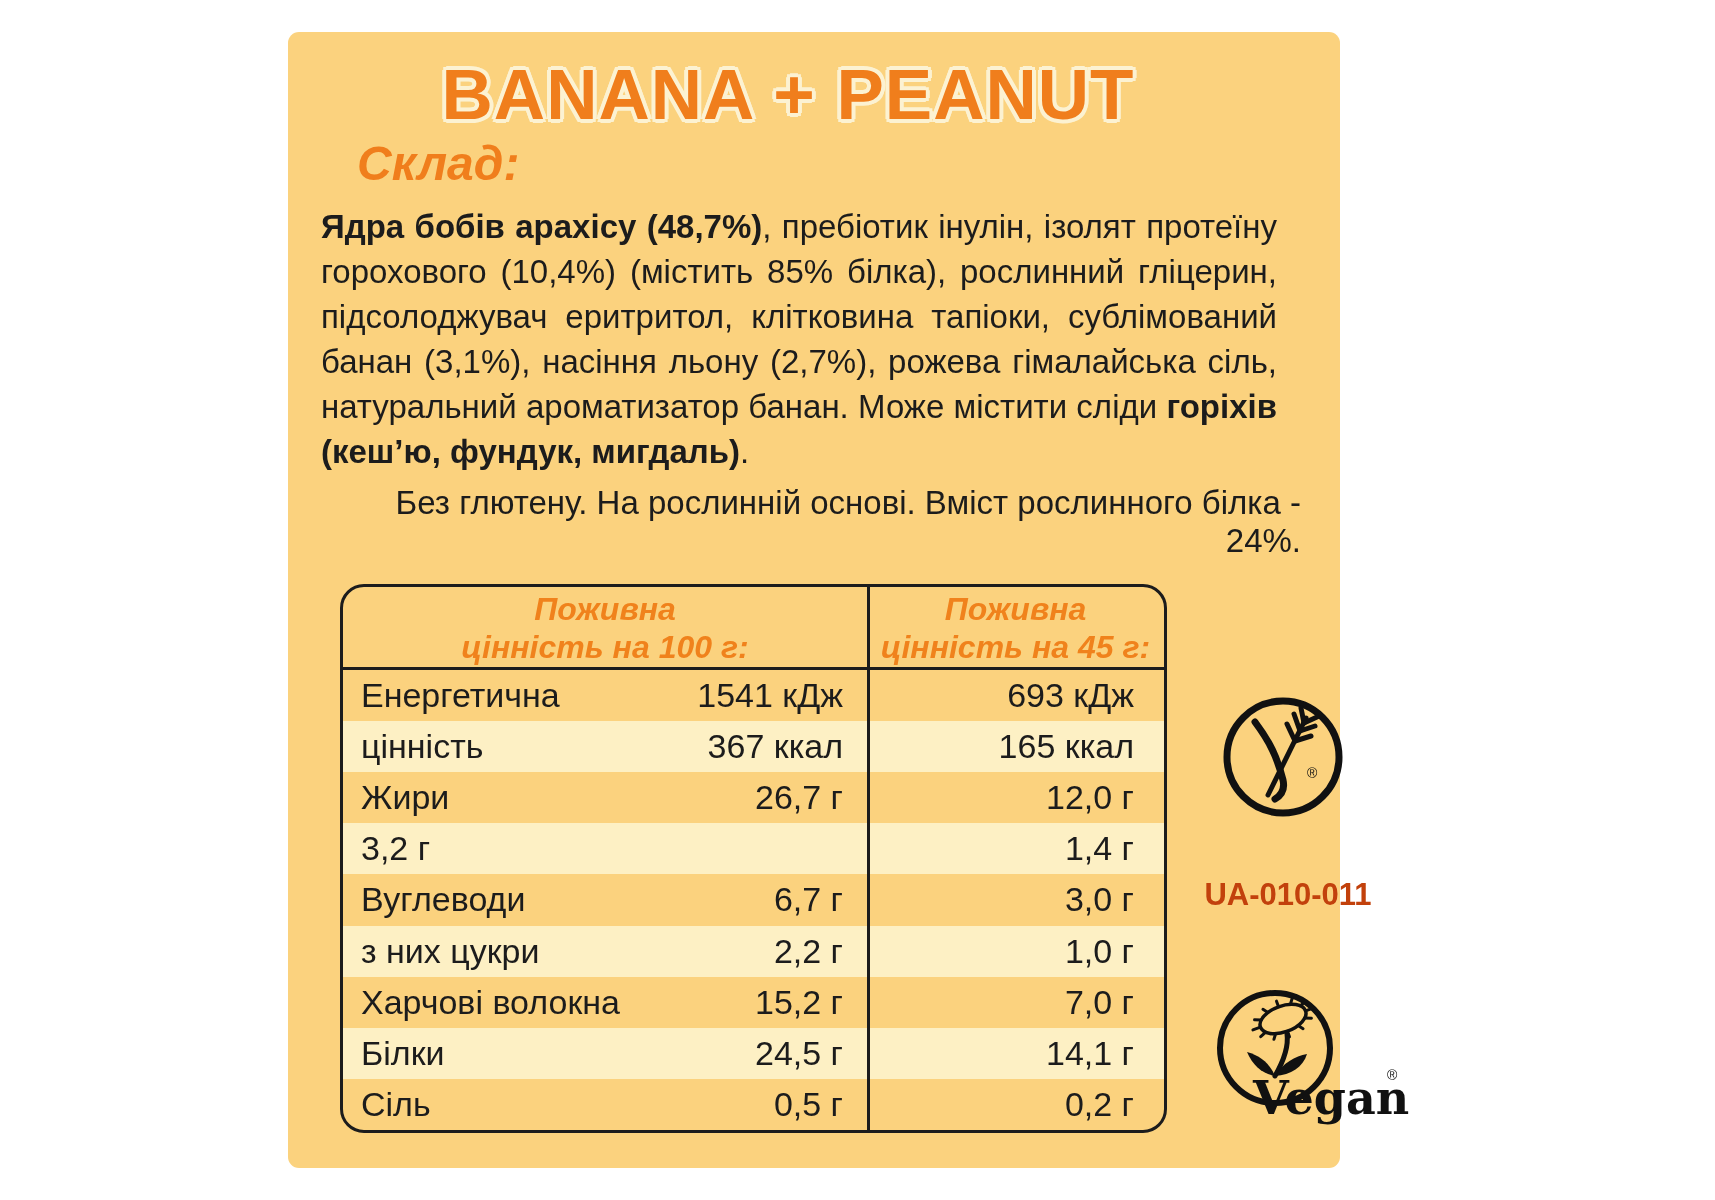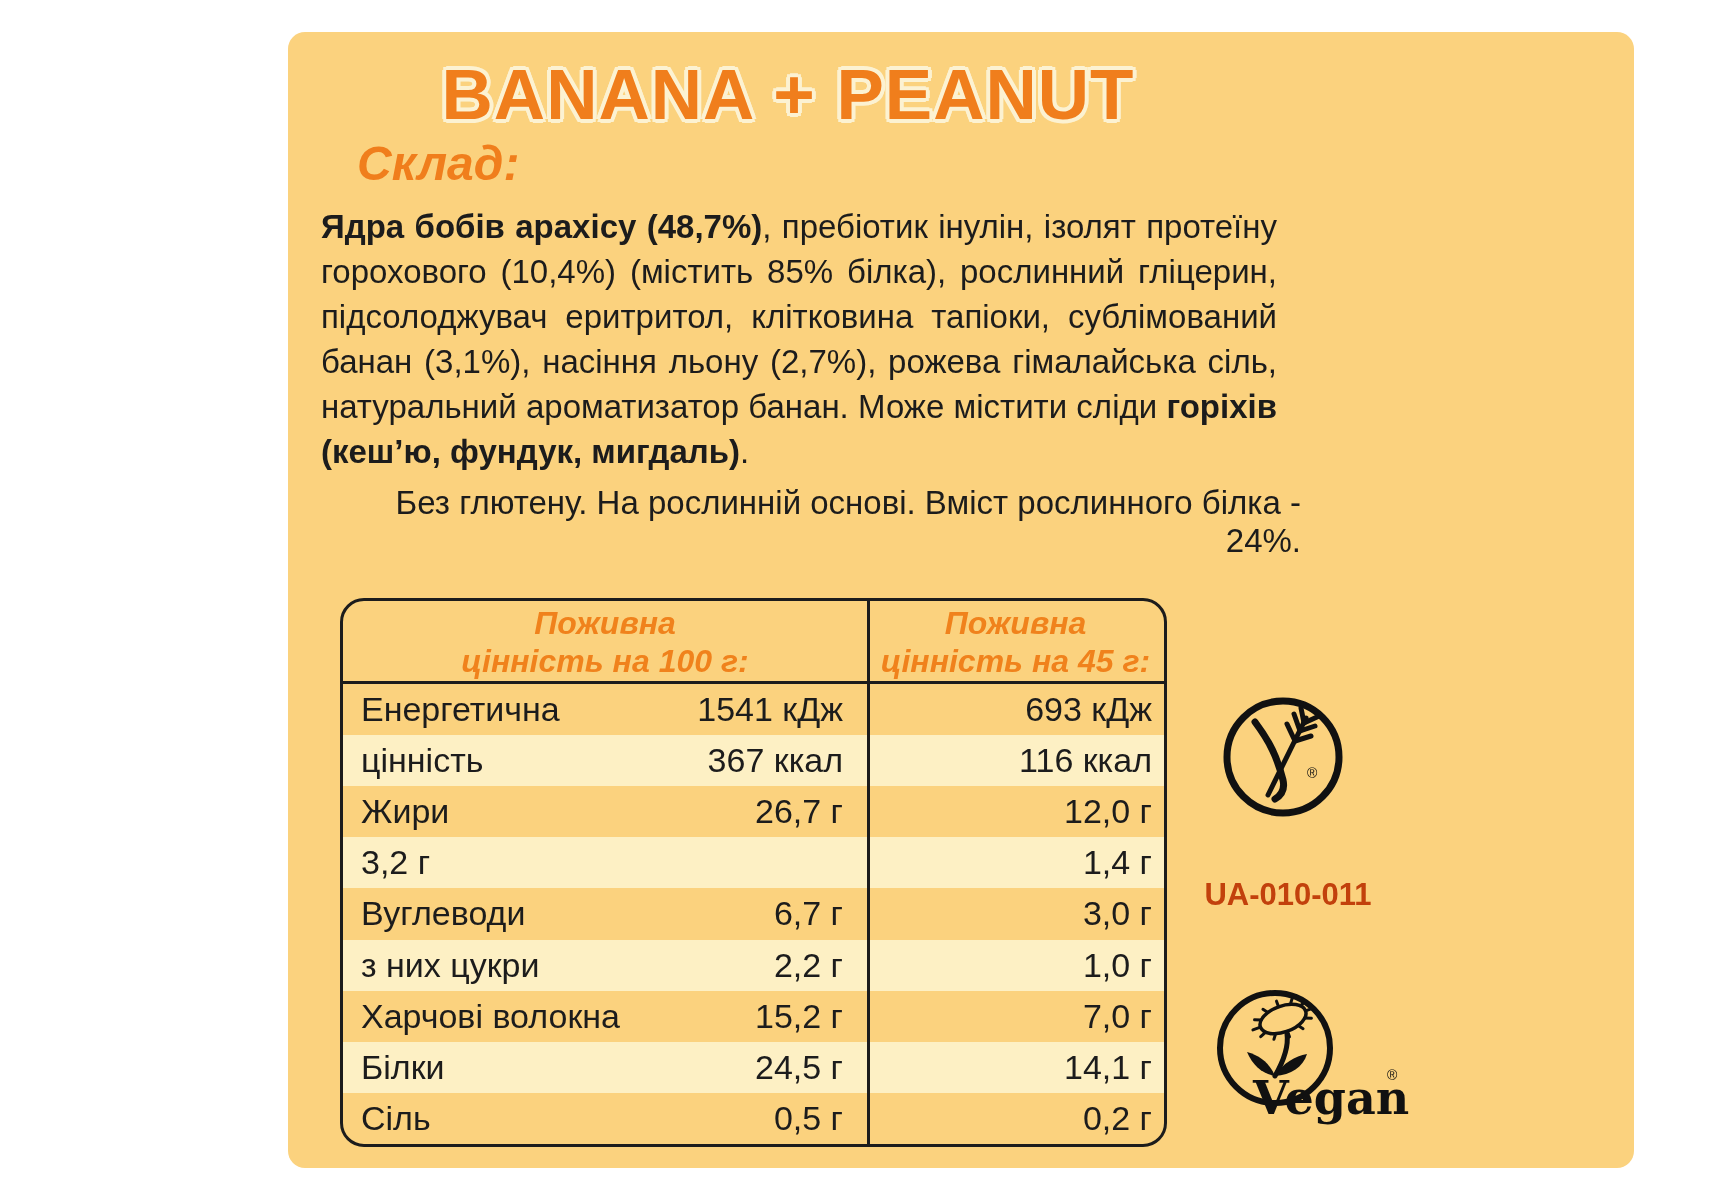--- a/index.html
+++ b/index.html
@@ -9,23 +9,23 @@
     height: 1200px;
     background: #ffffff;
     overflow: hidden;
     font-family: "Liberation Sans", sans-serif;
   }
   .stage { position: relative; width: 1715px; height: 1200px; }
 
   .card {
     position: absolute;
     left: 288px; top: 32px;
-    width: 1346px; height: 1136px;
+    width: 1052px; height: 1136px;
     background: #FBD27E;
-    border-radius: 17px;
+    border-radius: 11px;
   }
 
   .product-title {
     position: absolute;
     left: 130px; top: 26px;
     width: 740px;
     text-align: center;
     font-size: 71px;
     line-height: 74px;
     font-weight: bold;
@@ -64,21 +64,21 @@
     position: absolute;
     left: 33px; top: 452px;
     width: 980px;
     font-size: 33px;
     color: #1c1c1c;
     text-align: right;
   }
 
   .ntable {
     position: absolute;
-    left: 52px; top: 566px;
+    left: 52px; top: 552px;
     width: 827px; height: 549px;
     border: 3px solid #1c1c1c;
     border-radius: 24px;
     box-sizing: border-box;
     overflow: hidden;
     display: flex;
     flex-direction: column;
   }
   .ntable .vdivider {
     position: absolute;
@@ -116,21 +116,21 @@
     justify-content: space-between;
     align-items: flex-end;
     box-sizing: border-box;
     padding: 0 24px 0 18px;
     font-size: 34px;
     color: #1c1c1c;
   }
   .cell-right {
     flex: 1;
     text-align: right;
-    padding-right: 12px;
+    padding-right: 30px;
     font-size: 34px;
     color: #1c1c1c;
   }
 
   .gf-logo { position: absolute; left: 930px; top: 660px; width: 130px; height: 130px; }
   .gf-code {
     position: absolute;
     left: 865px; top: 845px;
     width: 270px;
     text-align: center;
@@ -172,21 +172,21 @@
               <span>Енергетична</span>
               <span>1541 кДж</span>
             </div>
           <div class="cell-right">693 кДж</div>
         </div>
         <div class="trow">
           <div class="cell-left">
               <span>цінність</span>
               <span>367 ккал</span>
             </div>
-          <div class="cell-right">116 ккал</div>
+          <div class="cell-right">165 ккал</div>
         </div>
         <div class="trow">
           <div class="cell-left">
               <span>Жири</span>
               <span>26,7 г</span>
             </div>
           <div class="cell-right">12,0 г</div>
         </div>
         <div class="trow">
           <div class="cell-left">

